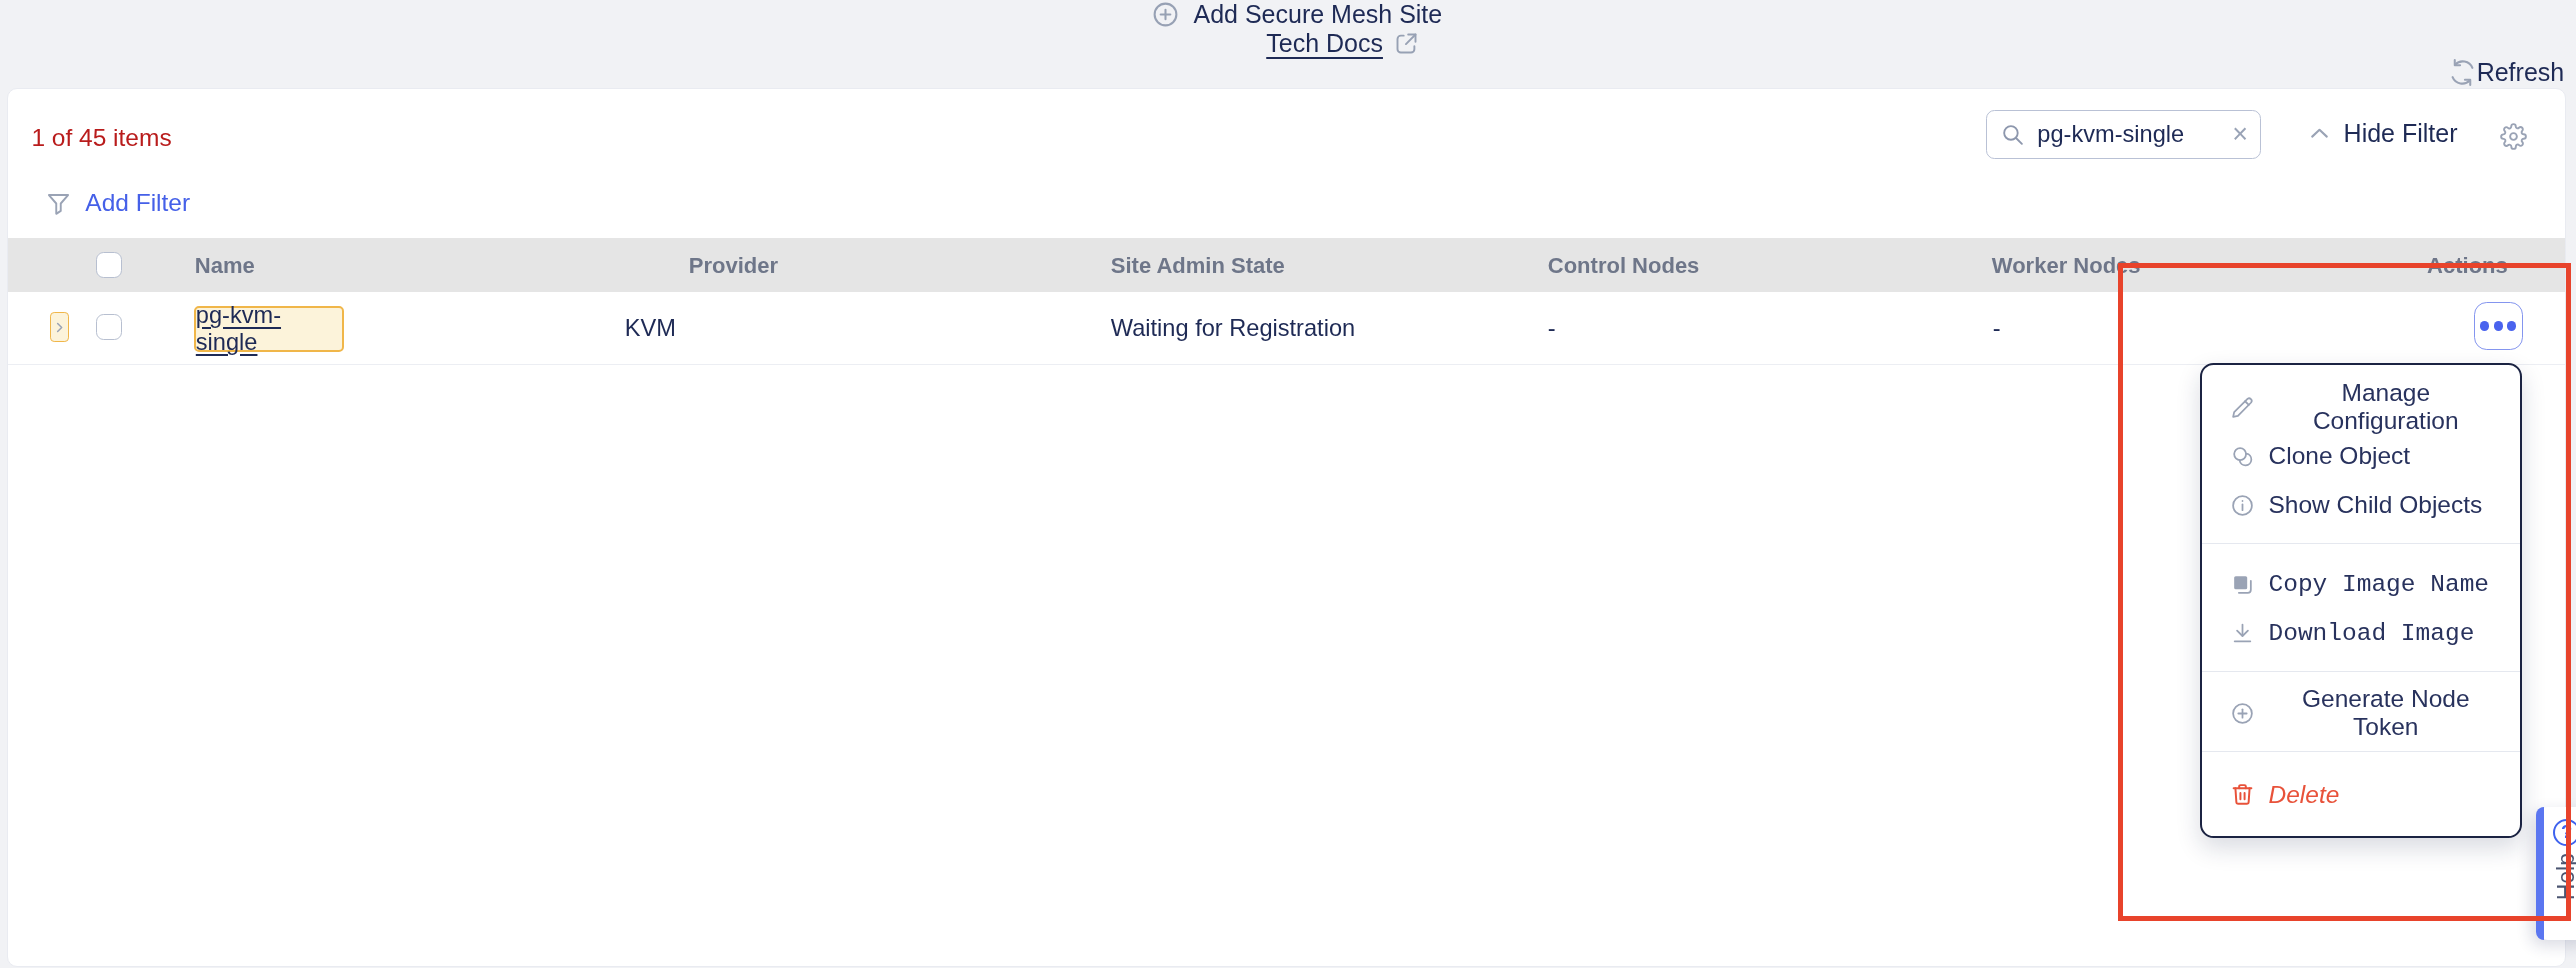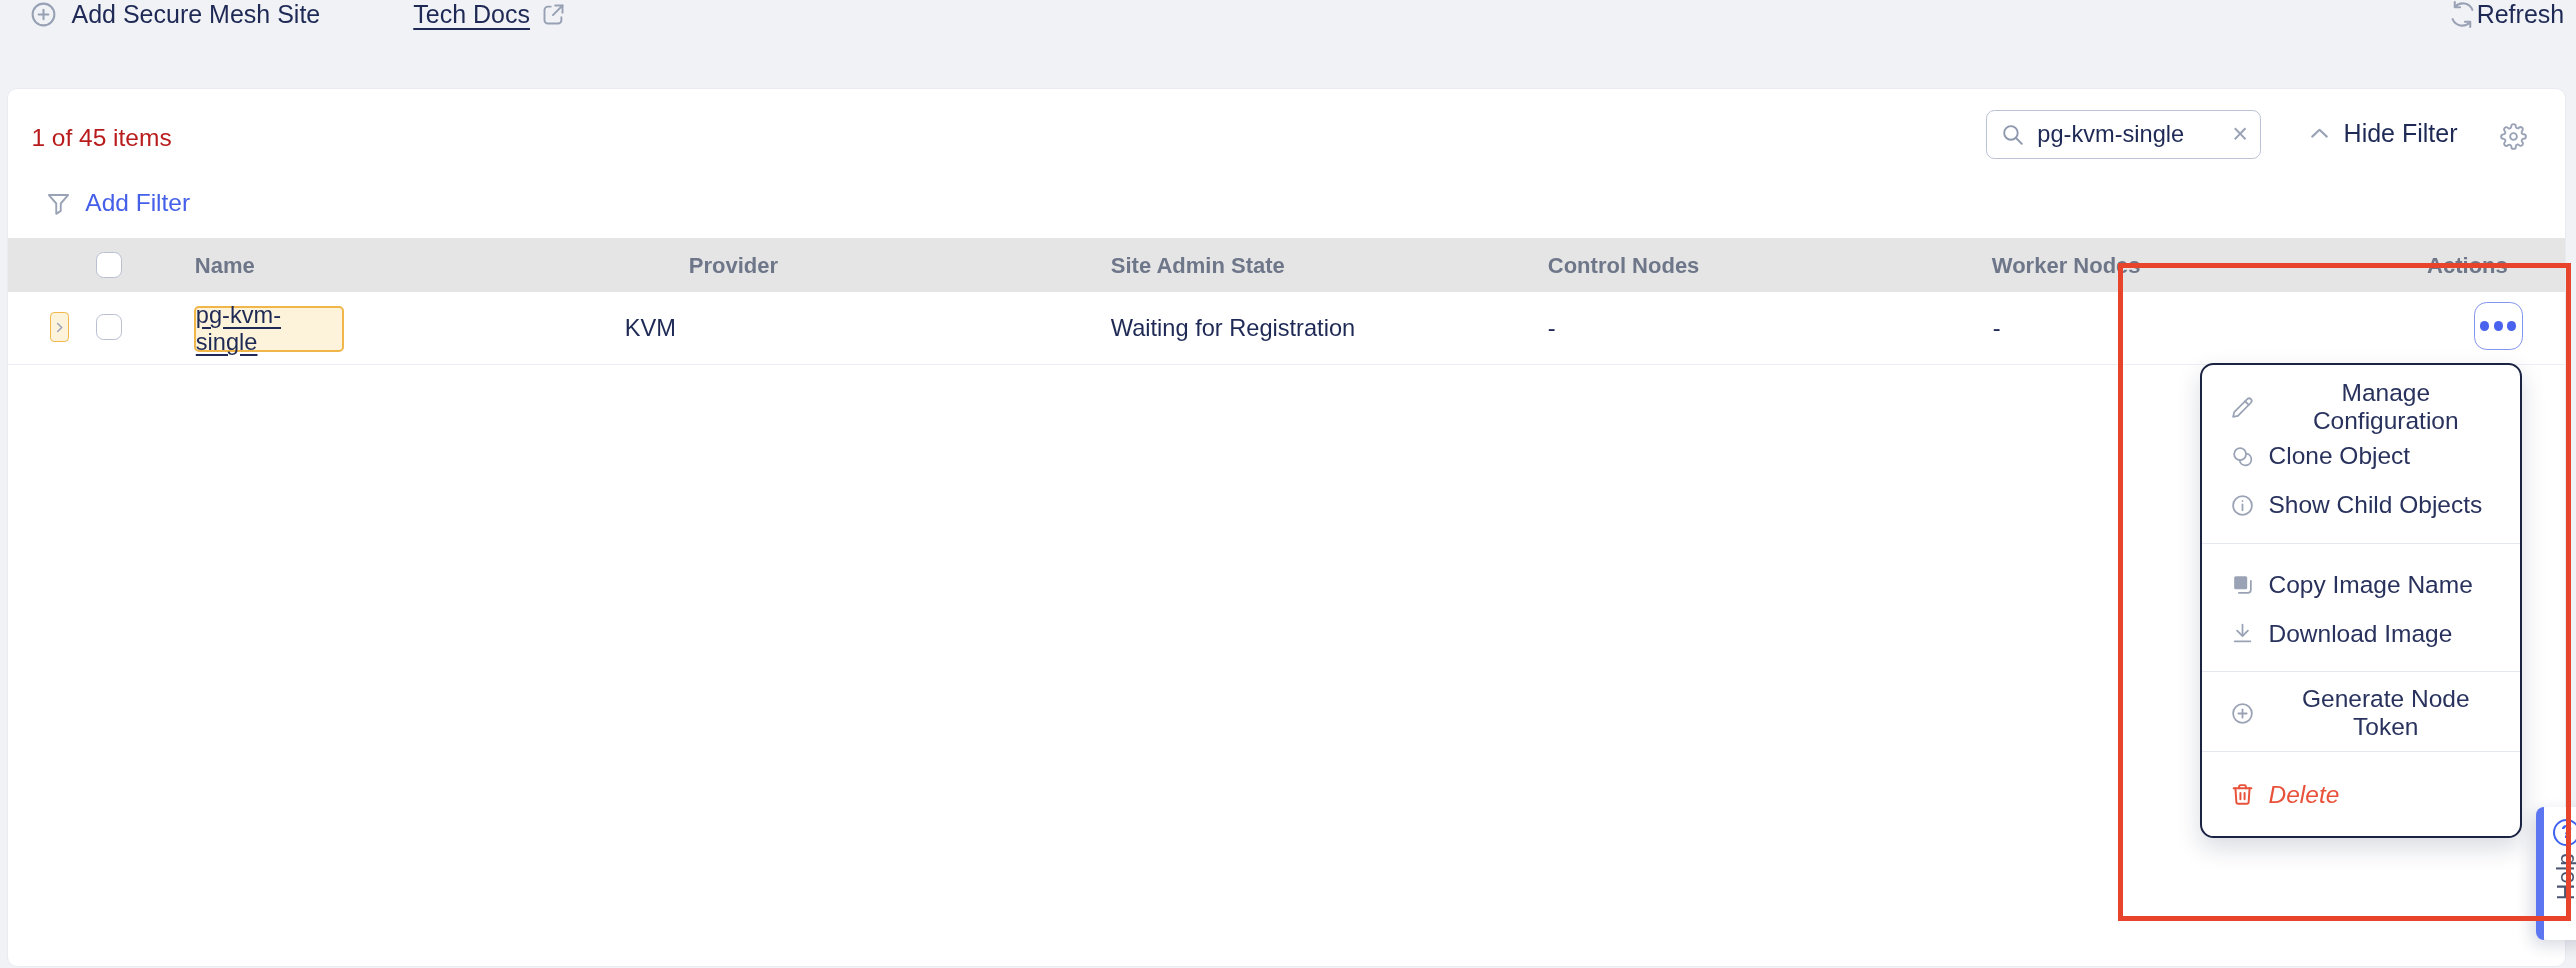--- a/index.html
+++ b/index.html
@@ -2,22 +2,22 @@
 <html style="font-size:13.5px"><head>
 <meta charset="utf-8">
 <style>
   html,body{margin:0;padding:0;}
   .stage{position:relative;width:2576px;height:968px;overflow:hidden;background:#f1f2f5;
          font-family:"Liberation Sans",sans-serif;color:#1e2a55;}
   .icon svg{display:block;}
   .icon{flex:none;display:inline-flex;}
 
   
-  .topbar{position:absolute;left:0;top:0;width:100%;height:88px;display:flex;align-items:flex-start;
-          padding:0 11.8px 0 29px;box-sizing:border-box;}
+  .topbar{position:absolute;left:0;top:0;width:100%;height:88px;display:flex;align-items:center;
+          padding:0 11.8px 0 29px;box-sizing:border-box;flex-direction:column;}
   .tb-btn{display:flex;align-items:center;gap:13.5px;font-size:25px;cursor:pointer;}
   .docs-link{margin-left:93px;display:flex;align-items:center;gap:10px;font-size:25px;cursor:pointer;}
   .docs-link .lbl{text-decoration:underline;text-underline-offset:5px;text-decoration-thickness:1.7px;}
   .refresh{margin-left:auto;display:flex;align-items:center;gap:0;font-size:25px;cursor:pointer;}
 
   
   .card{position:absolute;left:6.8px;top:88px;width:2559px;height:879px;background:#fff;
         border:0.8px solid #e9ebf1;border-radius:10px;box-sizing:border-box;overflow:hidden;}
   .count{position:absolute;left:23.6px;top:35px;font-size:24.5px;color:#b91c1c;}
   .search-box{position:absolute;left:1978px;top:21px;width:275px;height:49px;border:1.7px solid #b9c1d5;
@@ -52,21 +52,21 @@
             border-radius:12.7px;background:#fff;display:flex;align-items:center;justify-content:center;
             gap:4.2px;box-sizing:border-box;cursor:pointer;}
   .dots-btn i{width:9.3px;height:9.3px;border-radius:50%;background:#4a63ee;}
 
   
   .menu{position:absolute;left:2200px;top:363px;width:322px;height:475px;background:#fff;
         border:2.5px solid #1b2342;border-radius:13.5px;box-sizing:border-box;z-index:30;
         box-shadow:0 10px 25px rgba(20,30,70,.16);overflow:hidden;text-align:center;}
   .mgroup{border-top:0.8px solid #e5e8ef;}
   .mgroup:first-child{border-top:none;}
-  .g1{padding:17.7px 0 13.5px;} .g2{padding:16px 0 12.7px;} .g3{padding:17px 0 12.7px;} .g4{padding:18.6px 0 17px;}
+  .g1{padding:17.7px 0 13.5px;} .g2{padding:16px 0 12.7px;font-family:Liberation Mono, monospace;} .g3{padding:17px 0 12.7px;} .g4{padding:18.6px 0 17px;}
   .mitem{height:49px;display:flex;align-items:center;gap:13.5px;padding:0 17px 0 28px;font-size:24.5px;
          color:#28325d;cursor:pointer;}
   .mitem.danger{color:#e8523a;font-style:italic;}
 
   
   .annotation{position:absolute;left:2118px;top:263px;width:453px;height:658px;border:5.9px solid #e8432b;
               box-sizing:border-box;z-index:80;pointer-events:none;}
 
   
   .help-tab{position:absolute;left:2536px;top:807px;width:54px;height:133px;background:#fff;

